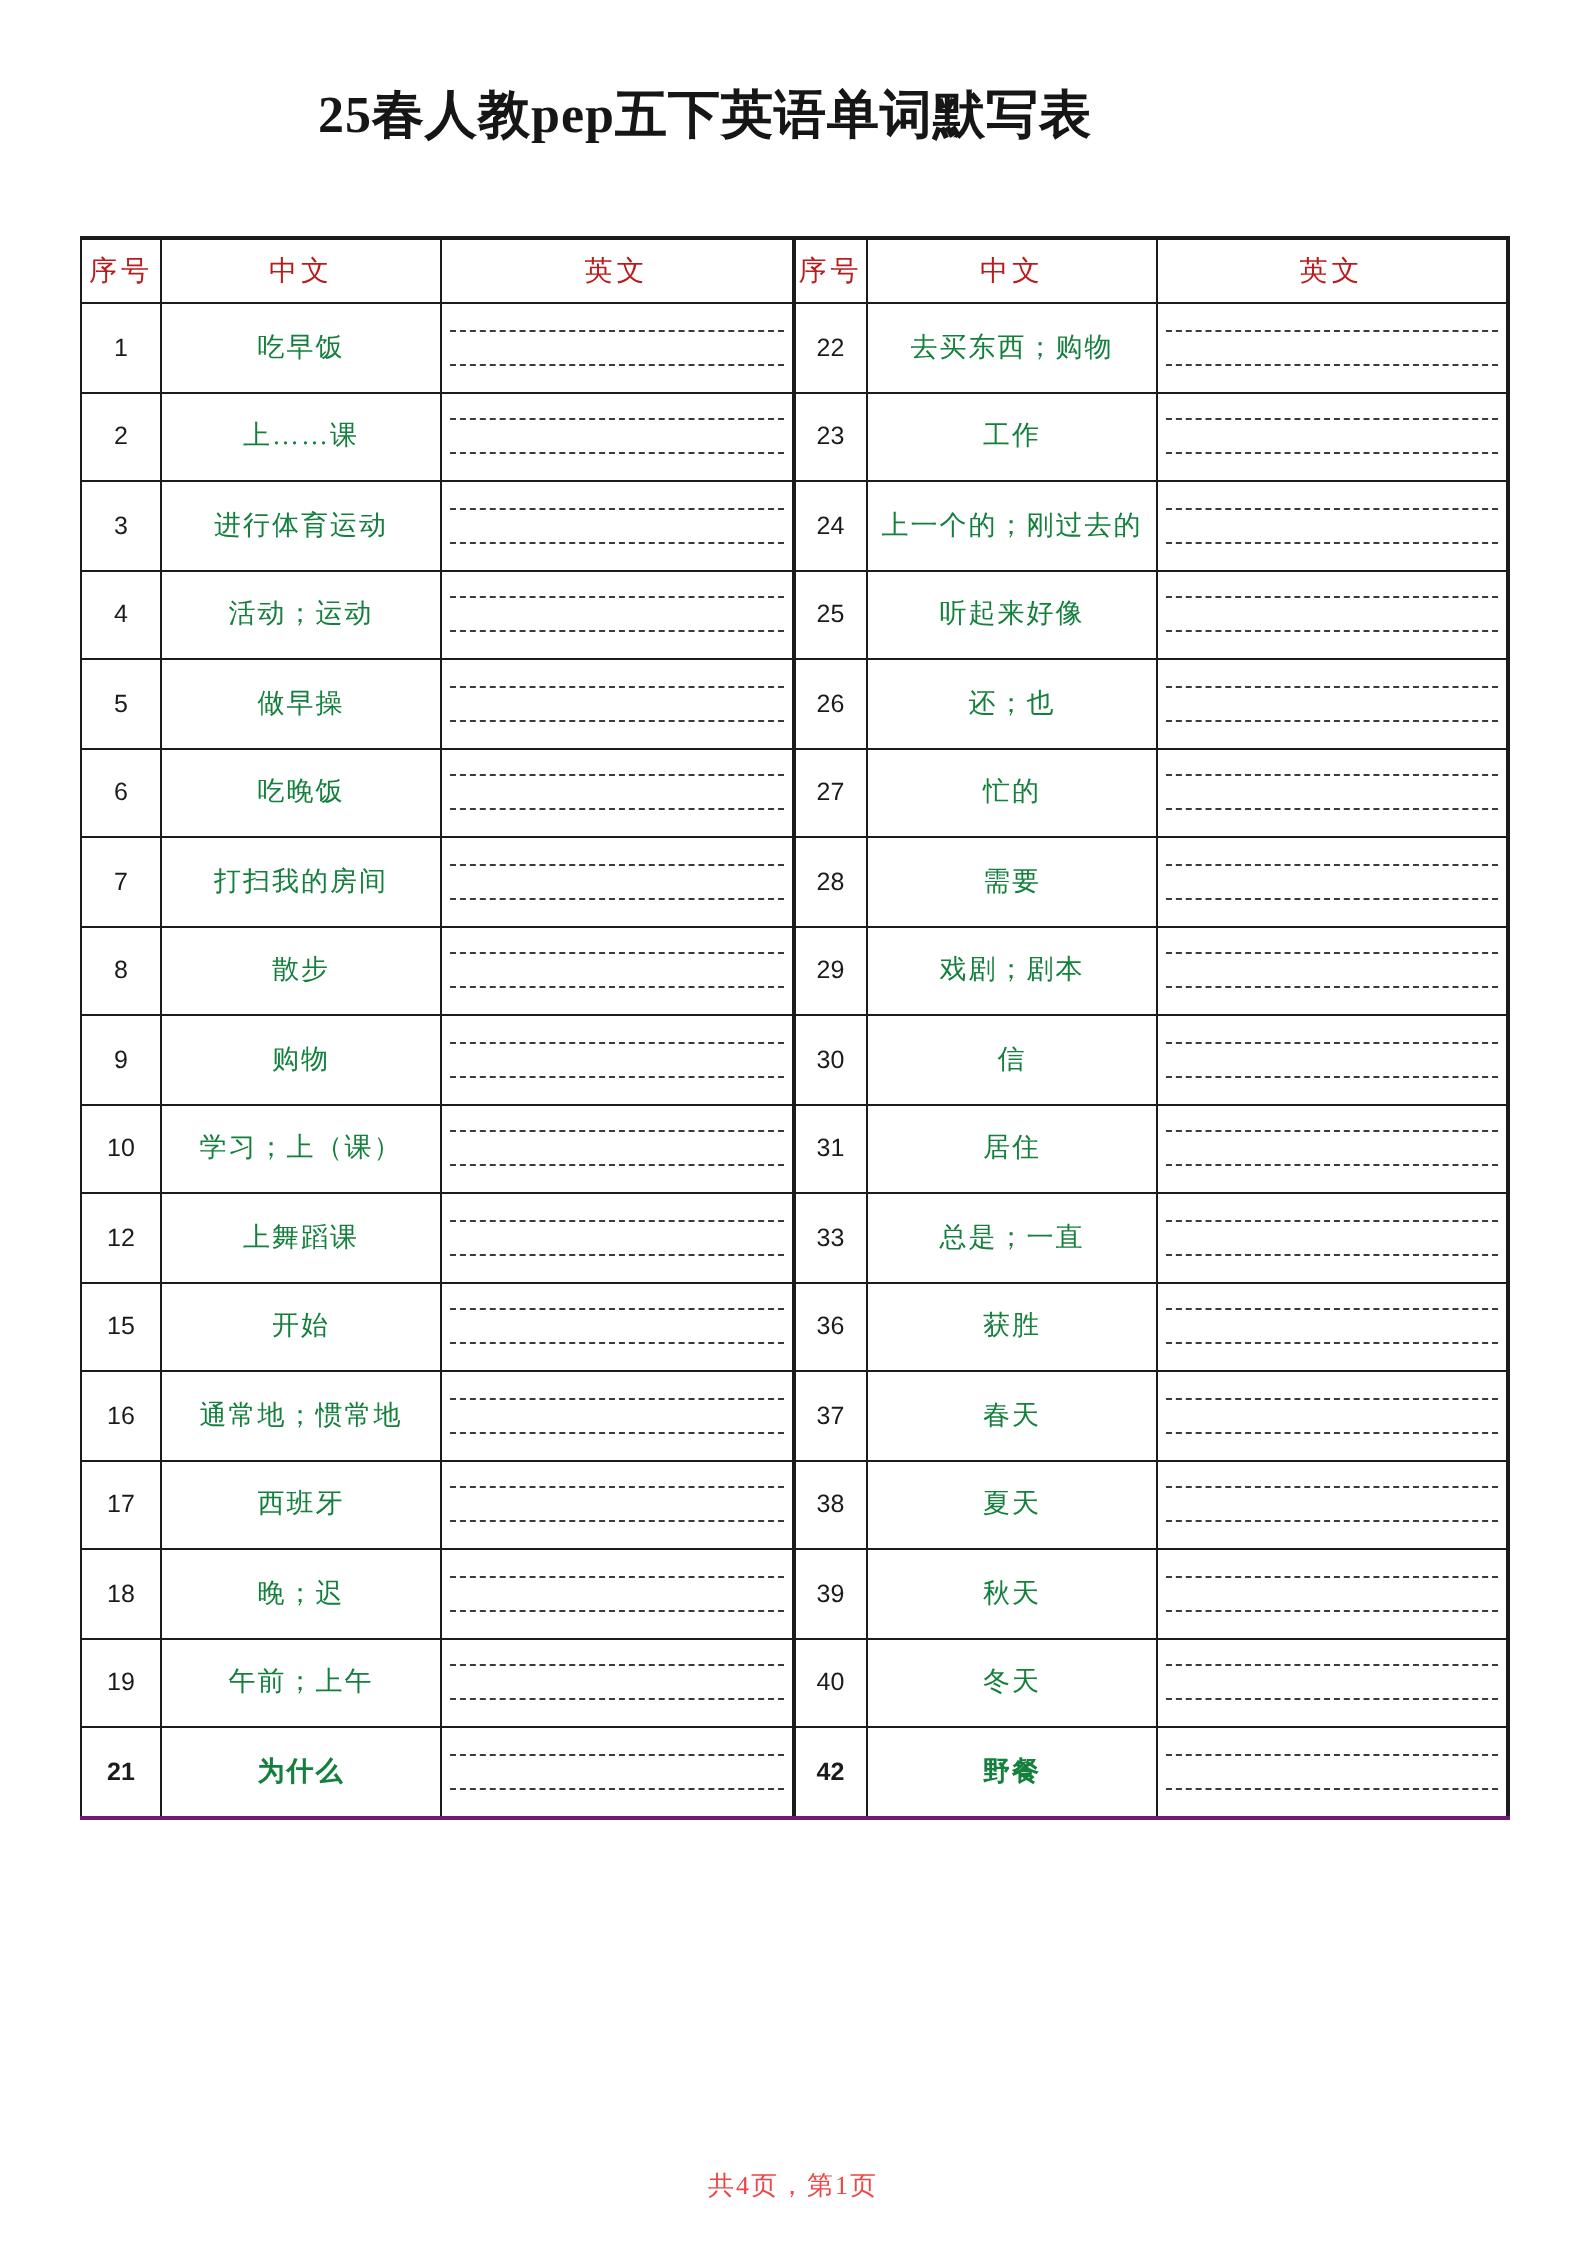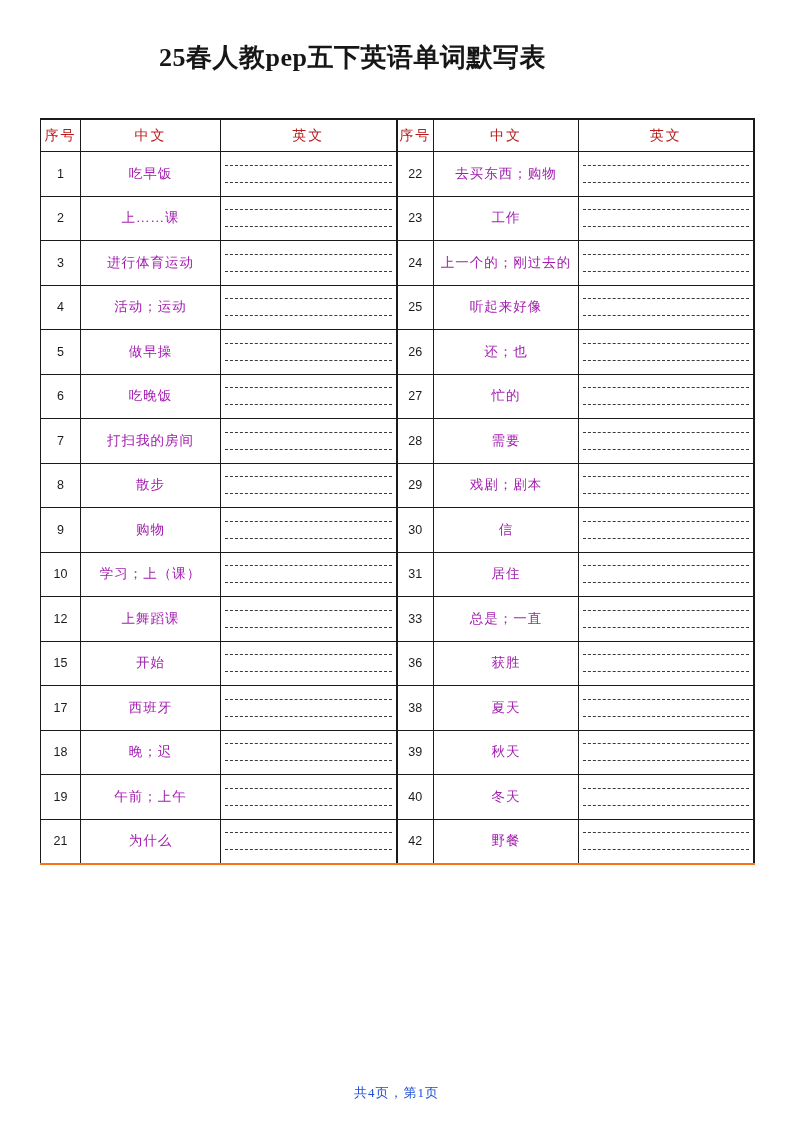--- a/index.html
+++ b/index.html
@@ -80,31 +80,31 @@
 
   .cell-num {
     font-family: "Liberation Sans", "DejaVu Sans", sans-serif;
     font-size: 12.5px;
     color: #1b1b1b;
   }
   .cell-cn {
     font-family: "Liberation Serif", "DejaVu Serif", serif;
     font-size: 13.5px;
     letter-spacing: 1px;
-    color: #a21caf;
+    color: #15803d;
     padding: 0 4px;
     white-space: nowrap;
   }
 
   
   .sep-left  { border-right: 2px solid #1b1b1b !important; }
   .last-col  { border-right: 2px solid #1b1b1b !important; }
 
   
-  .vocab-table tbody tr:last-child td { border-bottom: 2px solid #f97316; }
+  .vocab-table tbody tr:last-child td { border-bottom: 2px solid #701a75; font-weight: bold; }
 
   
   .write-cell {
     position: relative;
   }
   .write-lines {
     position: absolute;
     left: 4px;
     right: 4px;
     top: 50%;
@@ -125,21 +125,21 @@
   
   .page-footer {
     position: absolute;
     left: 0;
     top: 1084px;
     width: 793px;
     text-align: center;
     font-family: "Liberation Serif", "DejaVu Serif", serif;
     font-size: 13px;
     letter-spacing: 1px;
-    color: #1d4ed8;
+    color: #ef4444;
   }
 </style>
 </head>
 <body>
 
 <div class="page">
 
   <div class="doc-title">25春人教pep五下英语单词默写表</div>
 
   <table class="vocab-table">
@@ -372,20 +372,38 @@
           <td class="cell-num">36</td>
           <td class="cell-cn">获胜</td>
           <td class="write-cell last-col">
             <span class="write-lines">
               <span class="rule r1"></span>
               <span class="rule r2"></span>
             </span>
           </td>
         </tr>
         <tr>
+          <td class="cell-num">16</td>
+          <td class="cell-cn">通常地；惯常地</td>
+          <td class="write-cell sep-left">
+            <span class="write-lines">
+              <span class="rule r1"></span>
+              <span class="rule r2"></span>
+            </span>
+          </td>
+          <td class="cell-num">37</td>
+          <td class="cell-cn">春天</td>
+          <td class="write-cell last-col">
+            <span class="write-lines">
+              <span class="rule r1"></span>
+              <span class="rule r2"></span>
+            </span>
+          </td>
+        </tr>
+        <tr>
           <td class="cell-num">17</td>
           <td class="cell-cn">西班牙</td>
           <td class="write-cell sep-left">
             <span class="write-lines">
               <span class="rule r1"></span>
               <span class="rule r2"></span>
             </span>
           </td>
           <td class="cell-num">38</td>
           <td class="cell-cn">夏天</td>

